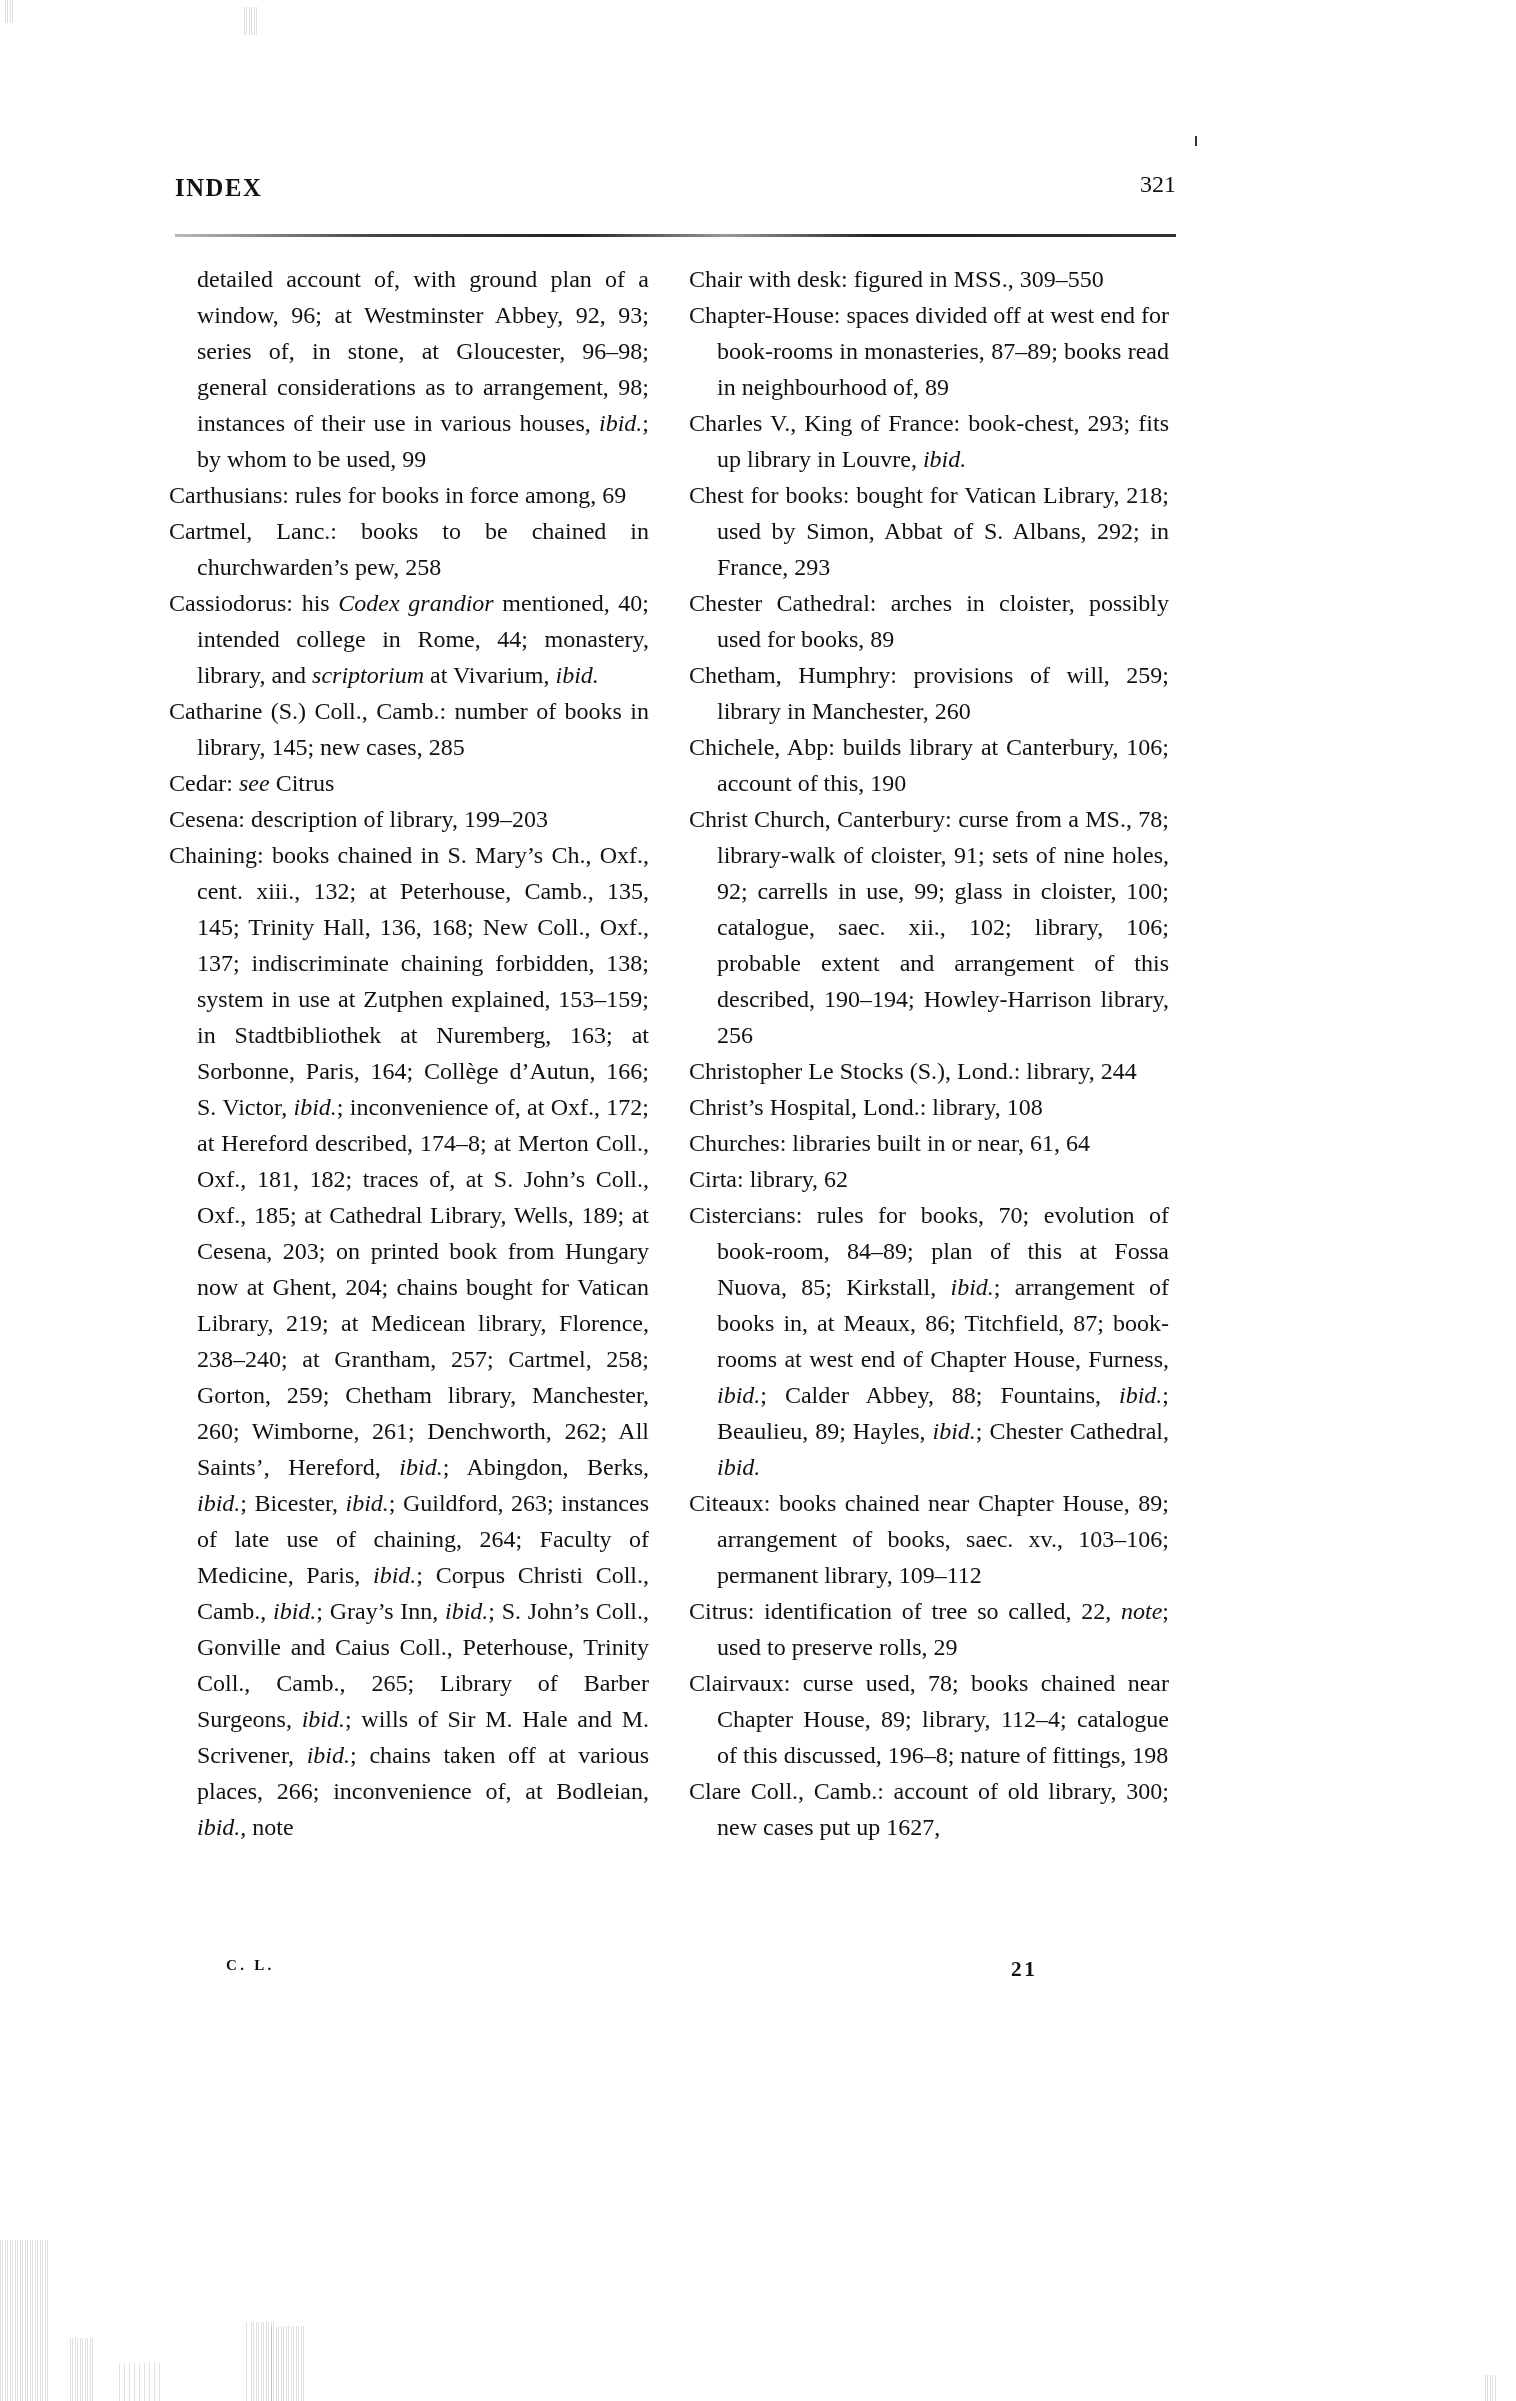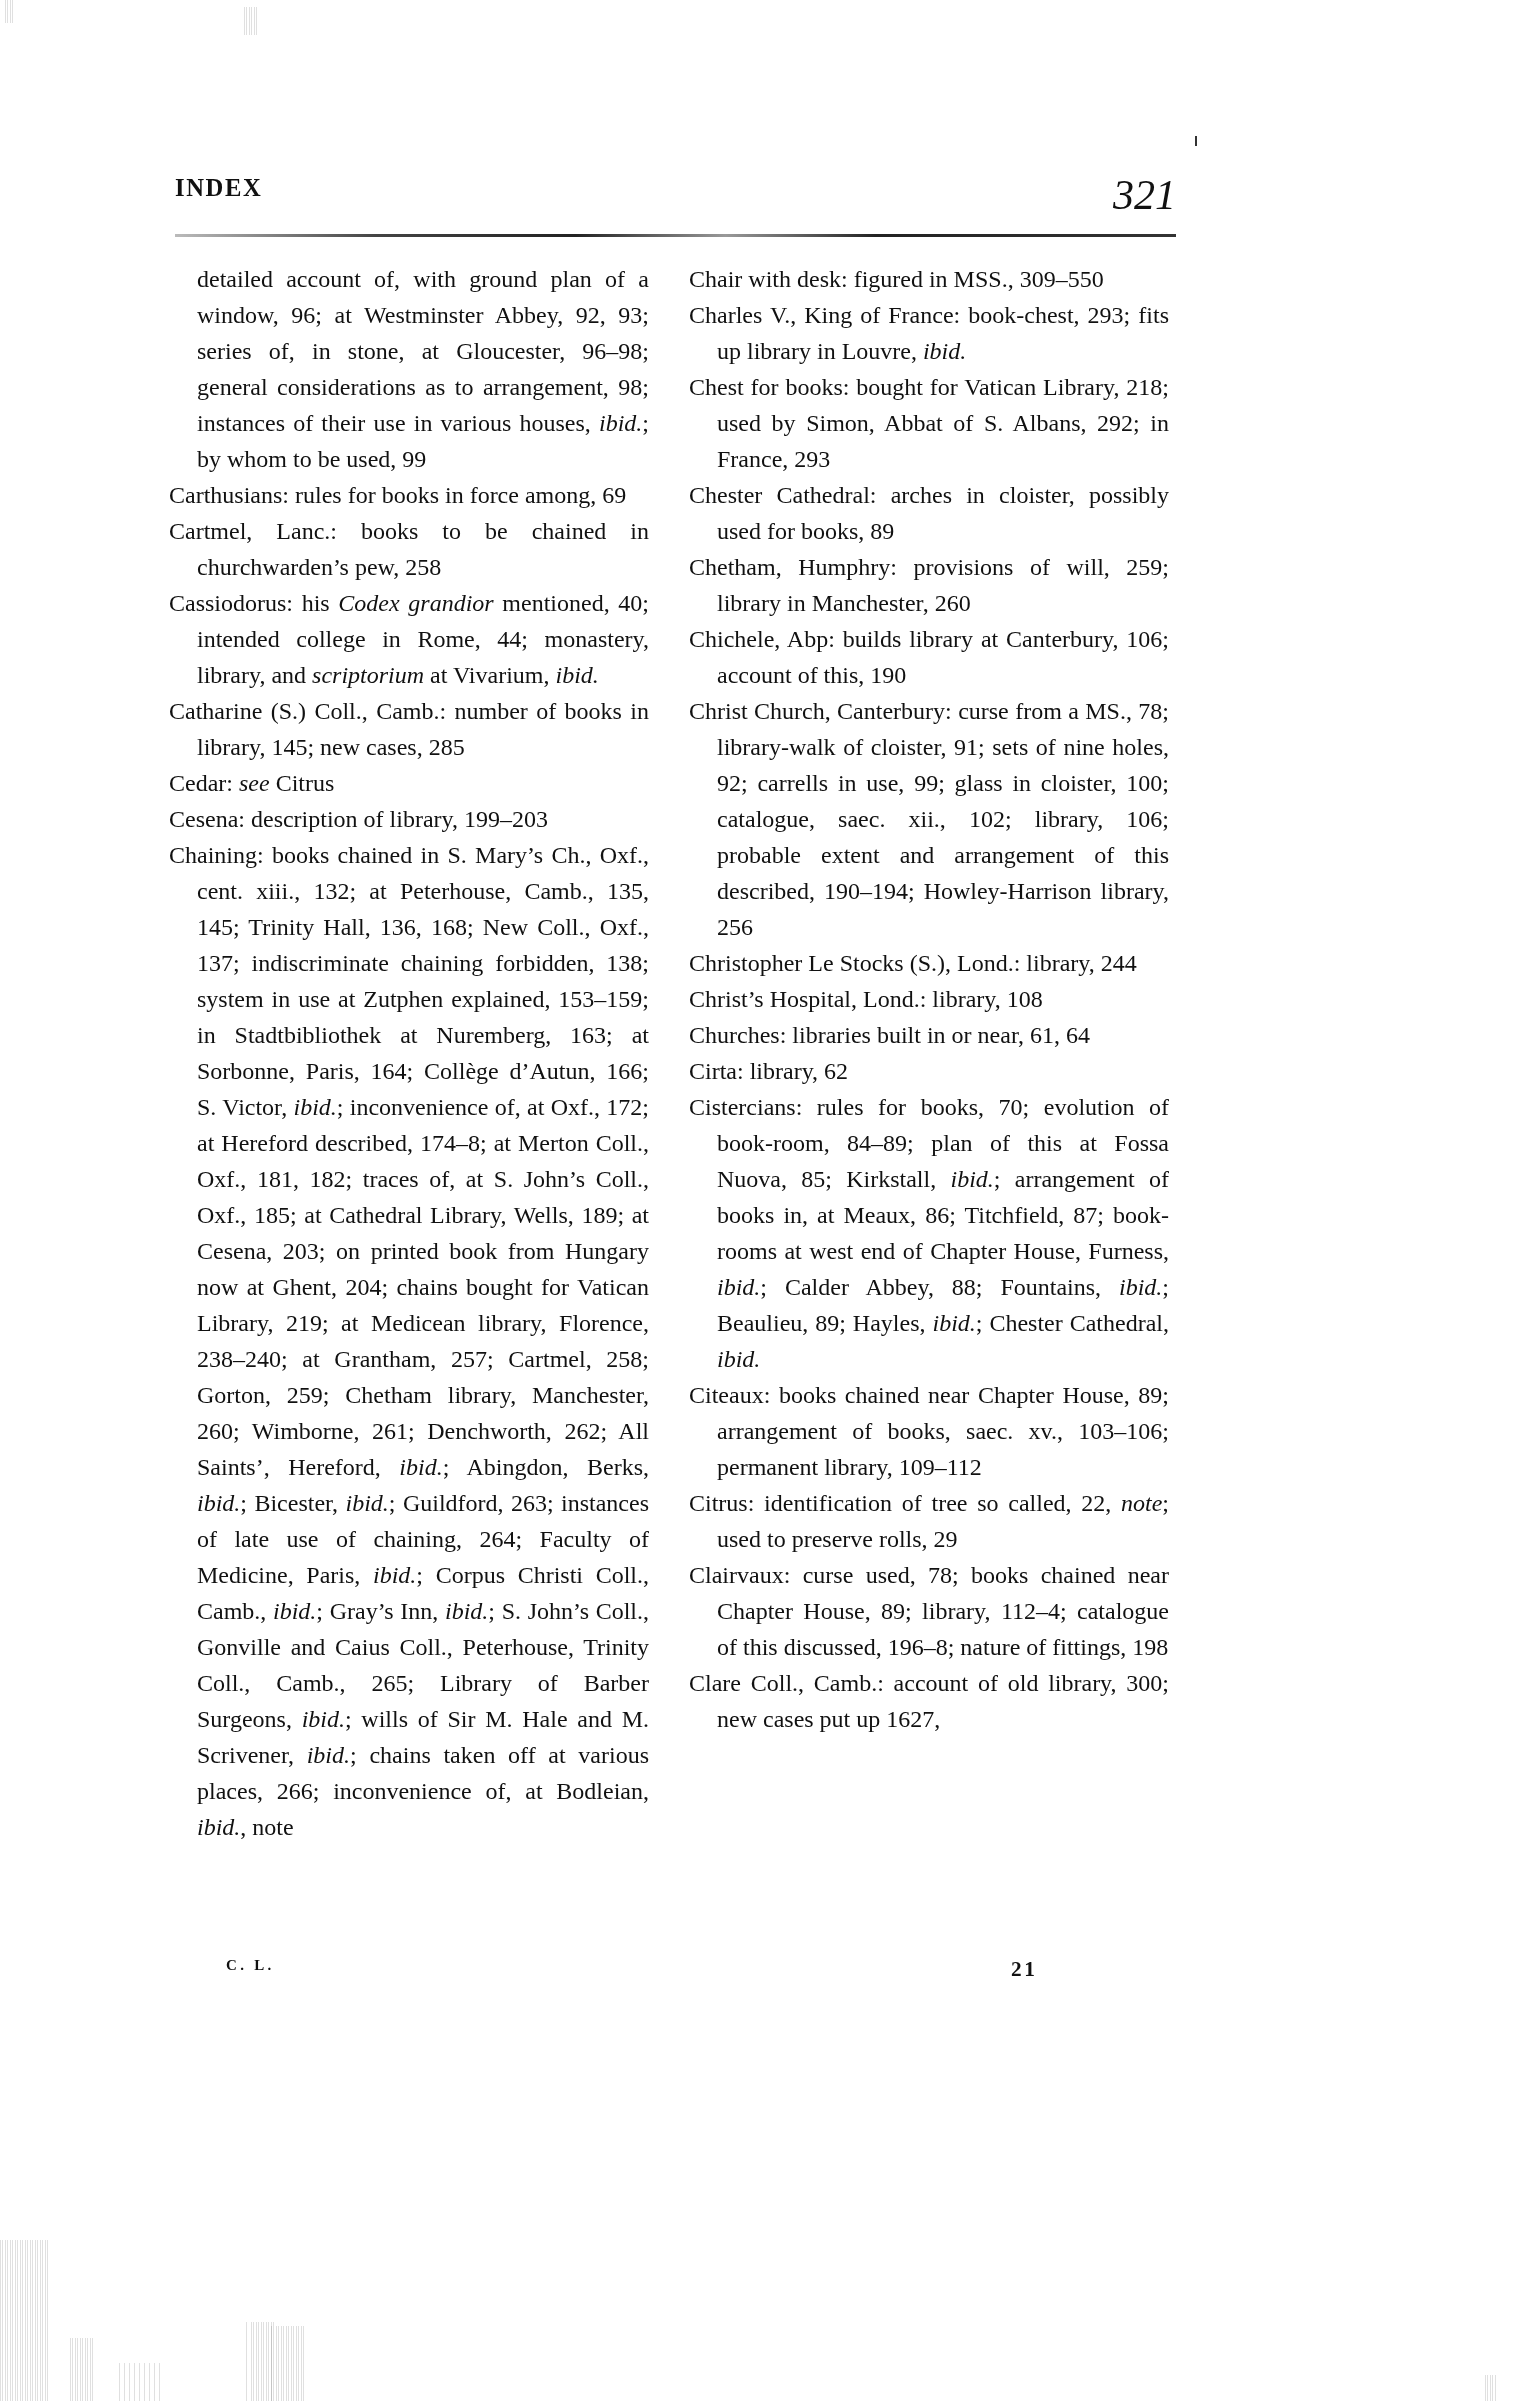--- a/index.html
+++ b/index.html
@@ -4,21 +4,21 @@
 <style>
   html, body { margin: 0; padding: 0; background: #ffffff; }
   body {
     width: 1517px; height: 2401px; position: relative; overflow: hidden;
     font-family: "Liberation Serif", "DejaVu Serif", serif; color: #111;
   }
   .page { position: absolute; left: 0; top: 0; width: 1517px; height: 2401px; }
   .running-head { position: absolute; top: 174px; left: 175px; width: 1001px; height: 41px; }
   .running-title { position: absolute; left: 0; width: 100%; text-align: left; top: 0;
     font-size: 24.6px; letter-spacing: 1.6px; font-weight: bold; }
-  .page-number { position: absolute; right: 0; top: -3.3px; font-size: 42px; font-style: italic; }
+  .page-number { position: absolute; right: 0; top: -3.3px; font-size: 24px; }
   .head-rule { position: absolute; top: 234px; left: 175px; width: 1001px; height: 2.5px;
     background: linear-gradient(90deg, #bbb 0%, #444 20%, #222 40%, #999 55%, #222 70%, #333 100%); }
   .column { position: absolute; top: 261px; width: 480px; font-size: 24px; line-height: 36px;
     text-align: justify; }
   .col-left { left: 169px; }
   .col-right { left: 689px; }
   .entry { padding-left: 28px; text-indent: -28px; margin: 0; }
   .entry.cont { padding-left: 28px; text-indent: 0; }
   .entry i { font-style: italic; }
   .sig { position: absolute; top: 1957px; left: 226px; font-size: 15px; font-weight: bold; letter-spacing: 3.3px; }
@@ -45,20 +45,21 @@
       <p class="entry">Carthusians: rules for books in force among, 69</p>
       <p class="entry">Cartmel, Lanc.: books to be chained in churchwarden’s pew, 258</p>
       <p class="entry">Cassiodorus: his <i>Codex grandior</i> mentioned, 40; intended college in Rome, 44; monastery, library, and <i>scriptorium</i> at Vivarium, <i>ibid.</i></p>
       <p class="entry">Catharine (S.) Coll., Camb.: number of books in library, 145; new cases, 285</p>
       <p class="entry">Cedar: <i>see</i> Citrus</p>
       <p class="entry">Cesena: description of library, 199–203</p>
       <p class="entry">Chaining: books chained in S. Mary’s Ch., Oxf., cent. xiii., 132; at Peterhouse, Camb., 135, 145; Trinity Hall, 136, 168; New Coll., Oxf., 137; indiscriminate chaining forbidden, 138; system in use at Zutphen explained, 153–159; in Stadtbibliothek at Nuremberg, 163; at Sorbonne, Paris, 164; Collège d’Autun, 166; S. Victor, <i>ibid.</i>; inconvenience of, at Oxf., 172; at Hereford described, 174–8; at Merton Coll., Oxf., 181, 182; traces of, at S. John’s Coll., Oxf., 185; at Cathedral Library, Wells, 189; at Cesena, 203; on printed book from Hungary now at Ghent, 204; chains bought for Vatican Library, 219; at Medicean library, Florence, 238–240; at Grantham, 257; Cartmel, 258; Gorton, 259; Chetham library, Manchester, 260; Wimborne, 261; Denchworth, 262; All Saints’, Hereford, <i>ibid.</i>; Abingdon, Berks, <i>ibid.</i>; Bicester, <i>ibid.</i>; Guildford, 263; instances of late use of chaining, 264; Faculty of Medicine, Paris, <i>ibid.</i>; Corpus Christi Coll., Camb., <i>ibid.</i>; Gray’s Inn, <i>ibid.</i>; S. John’s Coll., Gonville and Caius Coll., Peterhouse, Trinity Coll., Camb., 265; Library of Barber Surgeons, <i>ibid.</i>; wills of Sir M. Hale and M. Scrivener, <i>ibid.</i>; chains taken off at various places, 266; inconvenience of, at Bodleian, <i>ibid.</i>, note</p>
     </div>
   <div class="column col-right" id="col-right">
       <p class="entry">Chair with desk: figured in MSS., 309–550</p>
+      <p class="entry">Chapter-House: spaces divided off at west end for book-rooms in monasteries, 87–89; books read in neighbourhood of, 89</p>
       <p class="entry">Charles V., King of France: book-chest, 293; fits up library in Louvre, <i>ibid.</i></p>
       <p class="entry">Chest for books: bought for Vatican Library, 218; used by Simon, Abbat of S. Albans, 292; in France, 293</p>
       <p class="entry">Chester Cathedral: arches in cloister, possibly used for books, 89</p>
       <p class="entry">Chetham, Humphry: provisions of will, 259; library in Manchester, 260</p>
       <p class="entry">Chichele, Abp: builds library at Canterbury, 106; account of this, 190</p>
       <p class="entry">Christ Church, Canterbury: curse from a MS., 78; library-walk of cloister, 91; sets of nine holes, 92; carrells in use, 99; glass in cloister, 100; catalogue, saec. xii., 102; library, 106; probable extent and arrangement of this described, 190–194; Howley-Harrison library, 256</p>
       <p class="entry">Christopher Le Stocks (S.), Lond.: library, 244</p>
       <p class="entry">Christ’s Hospital, Lond.: library, 108</p>
       <p class="entry">Churches: libraries built in or near, 61, 64</p>
       <p class="entry">Cirta: library, 62</p>

